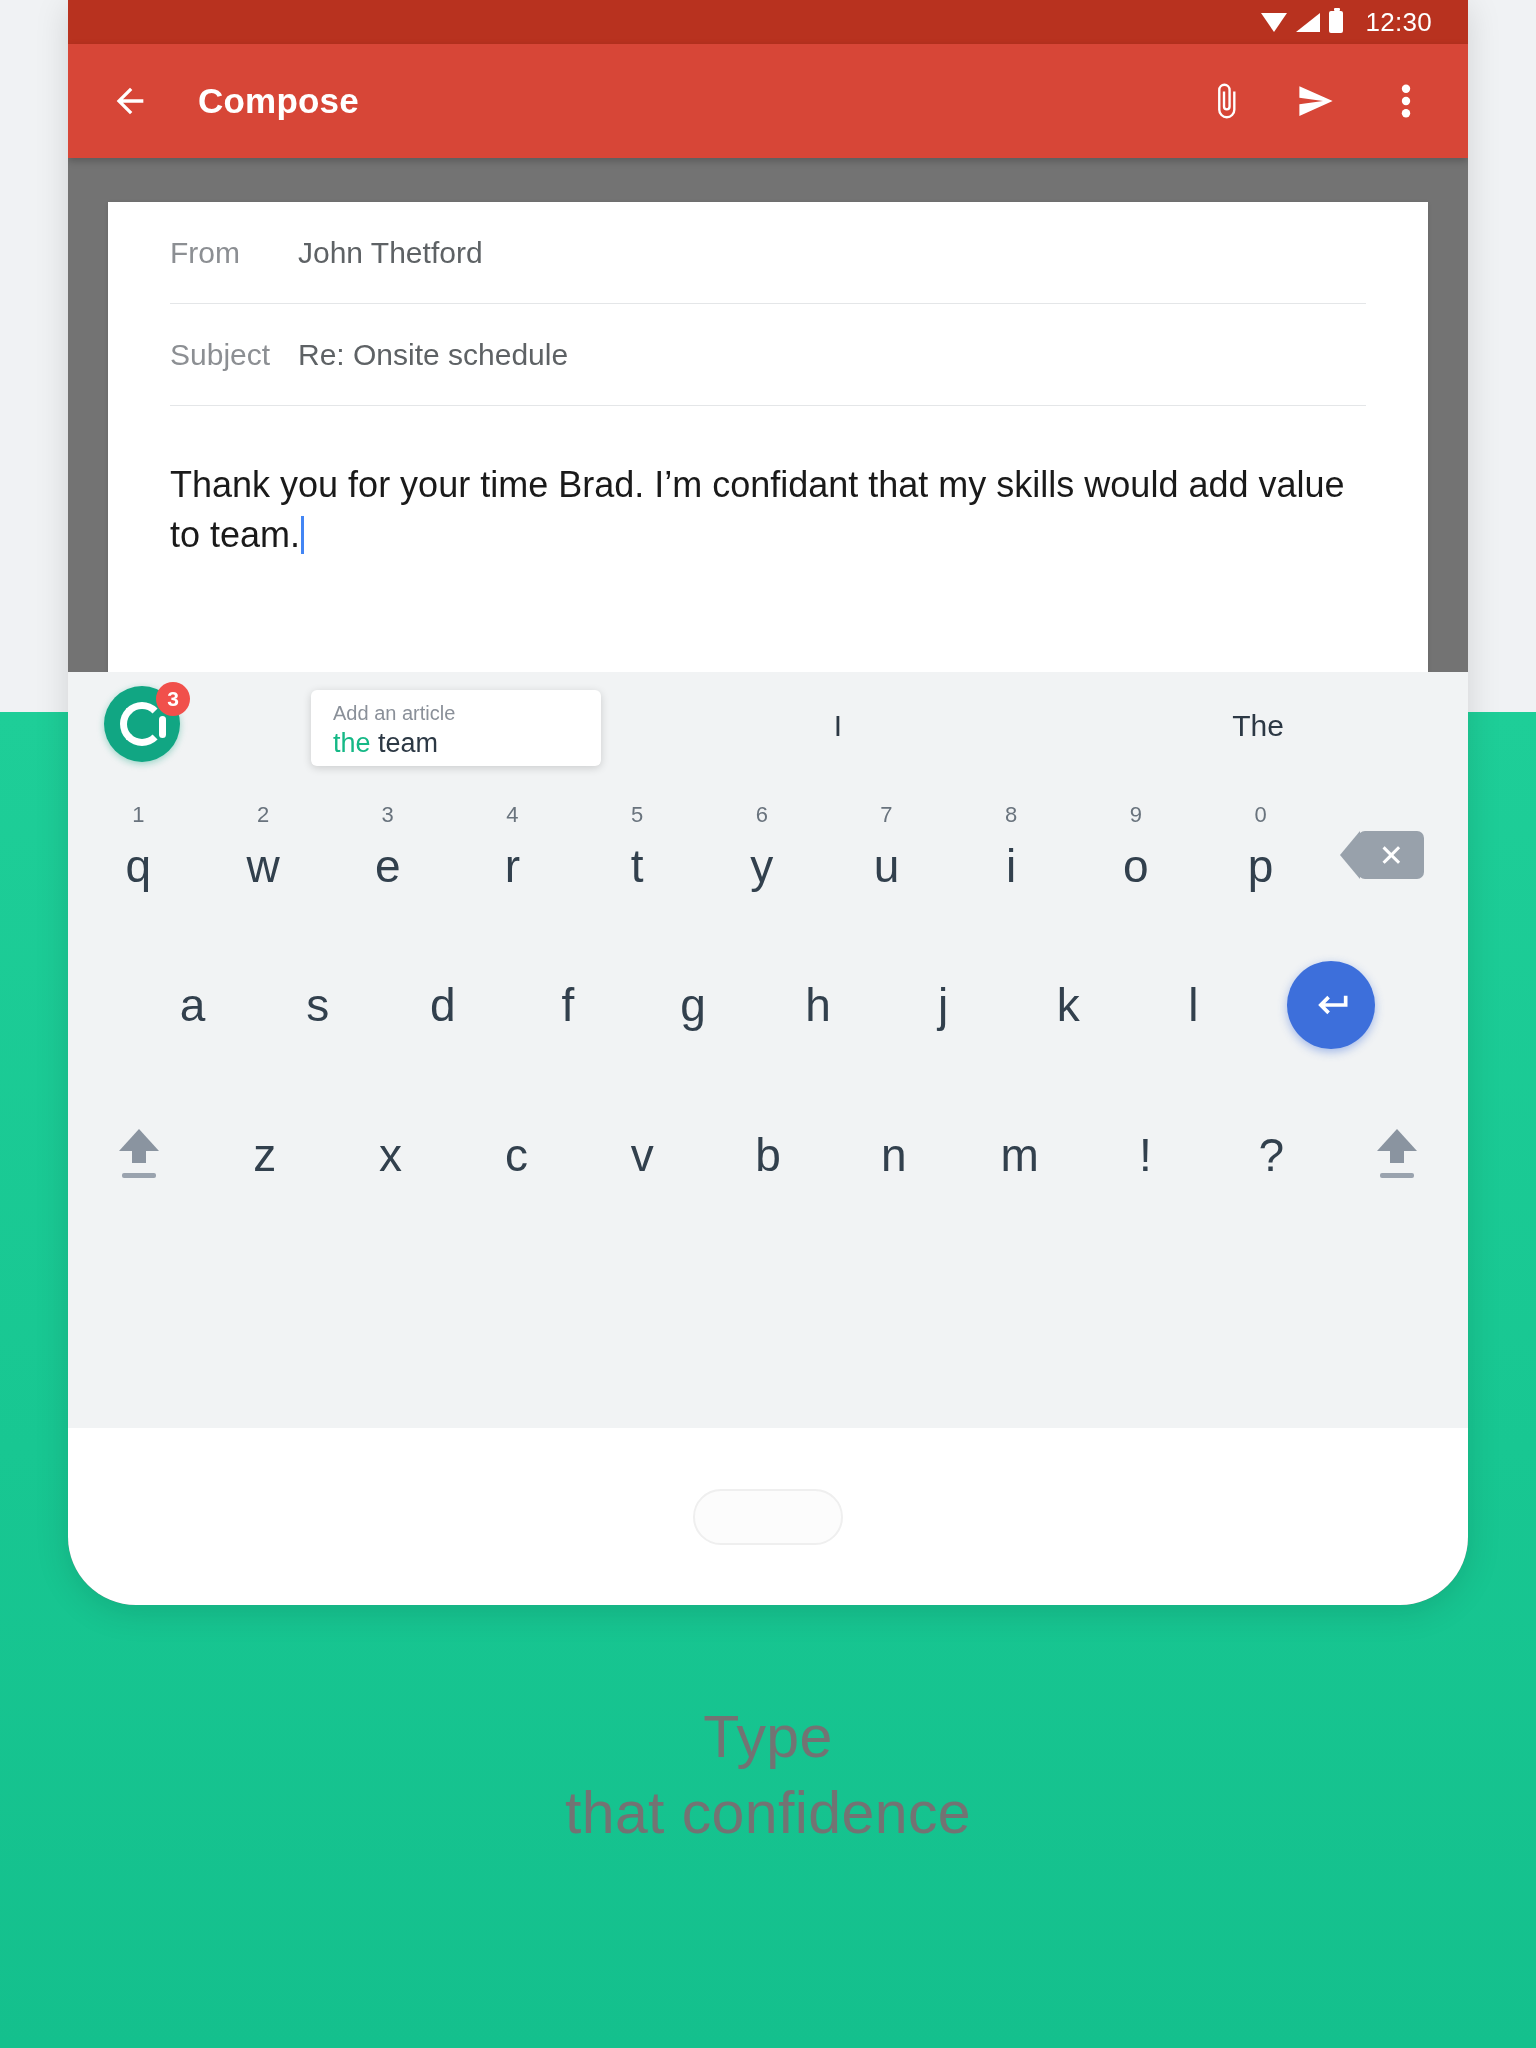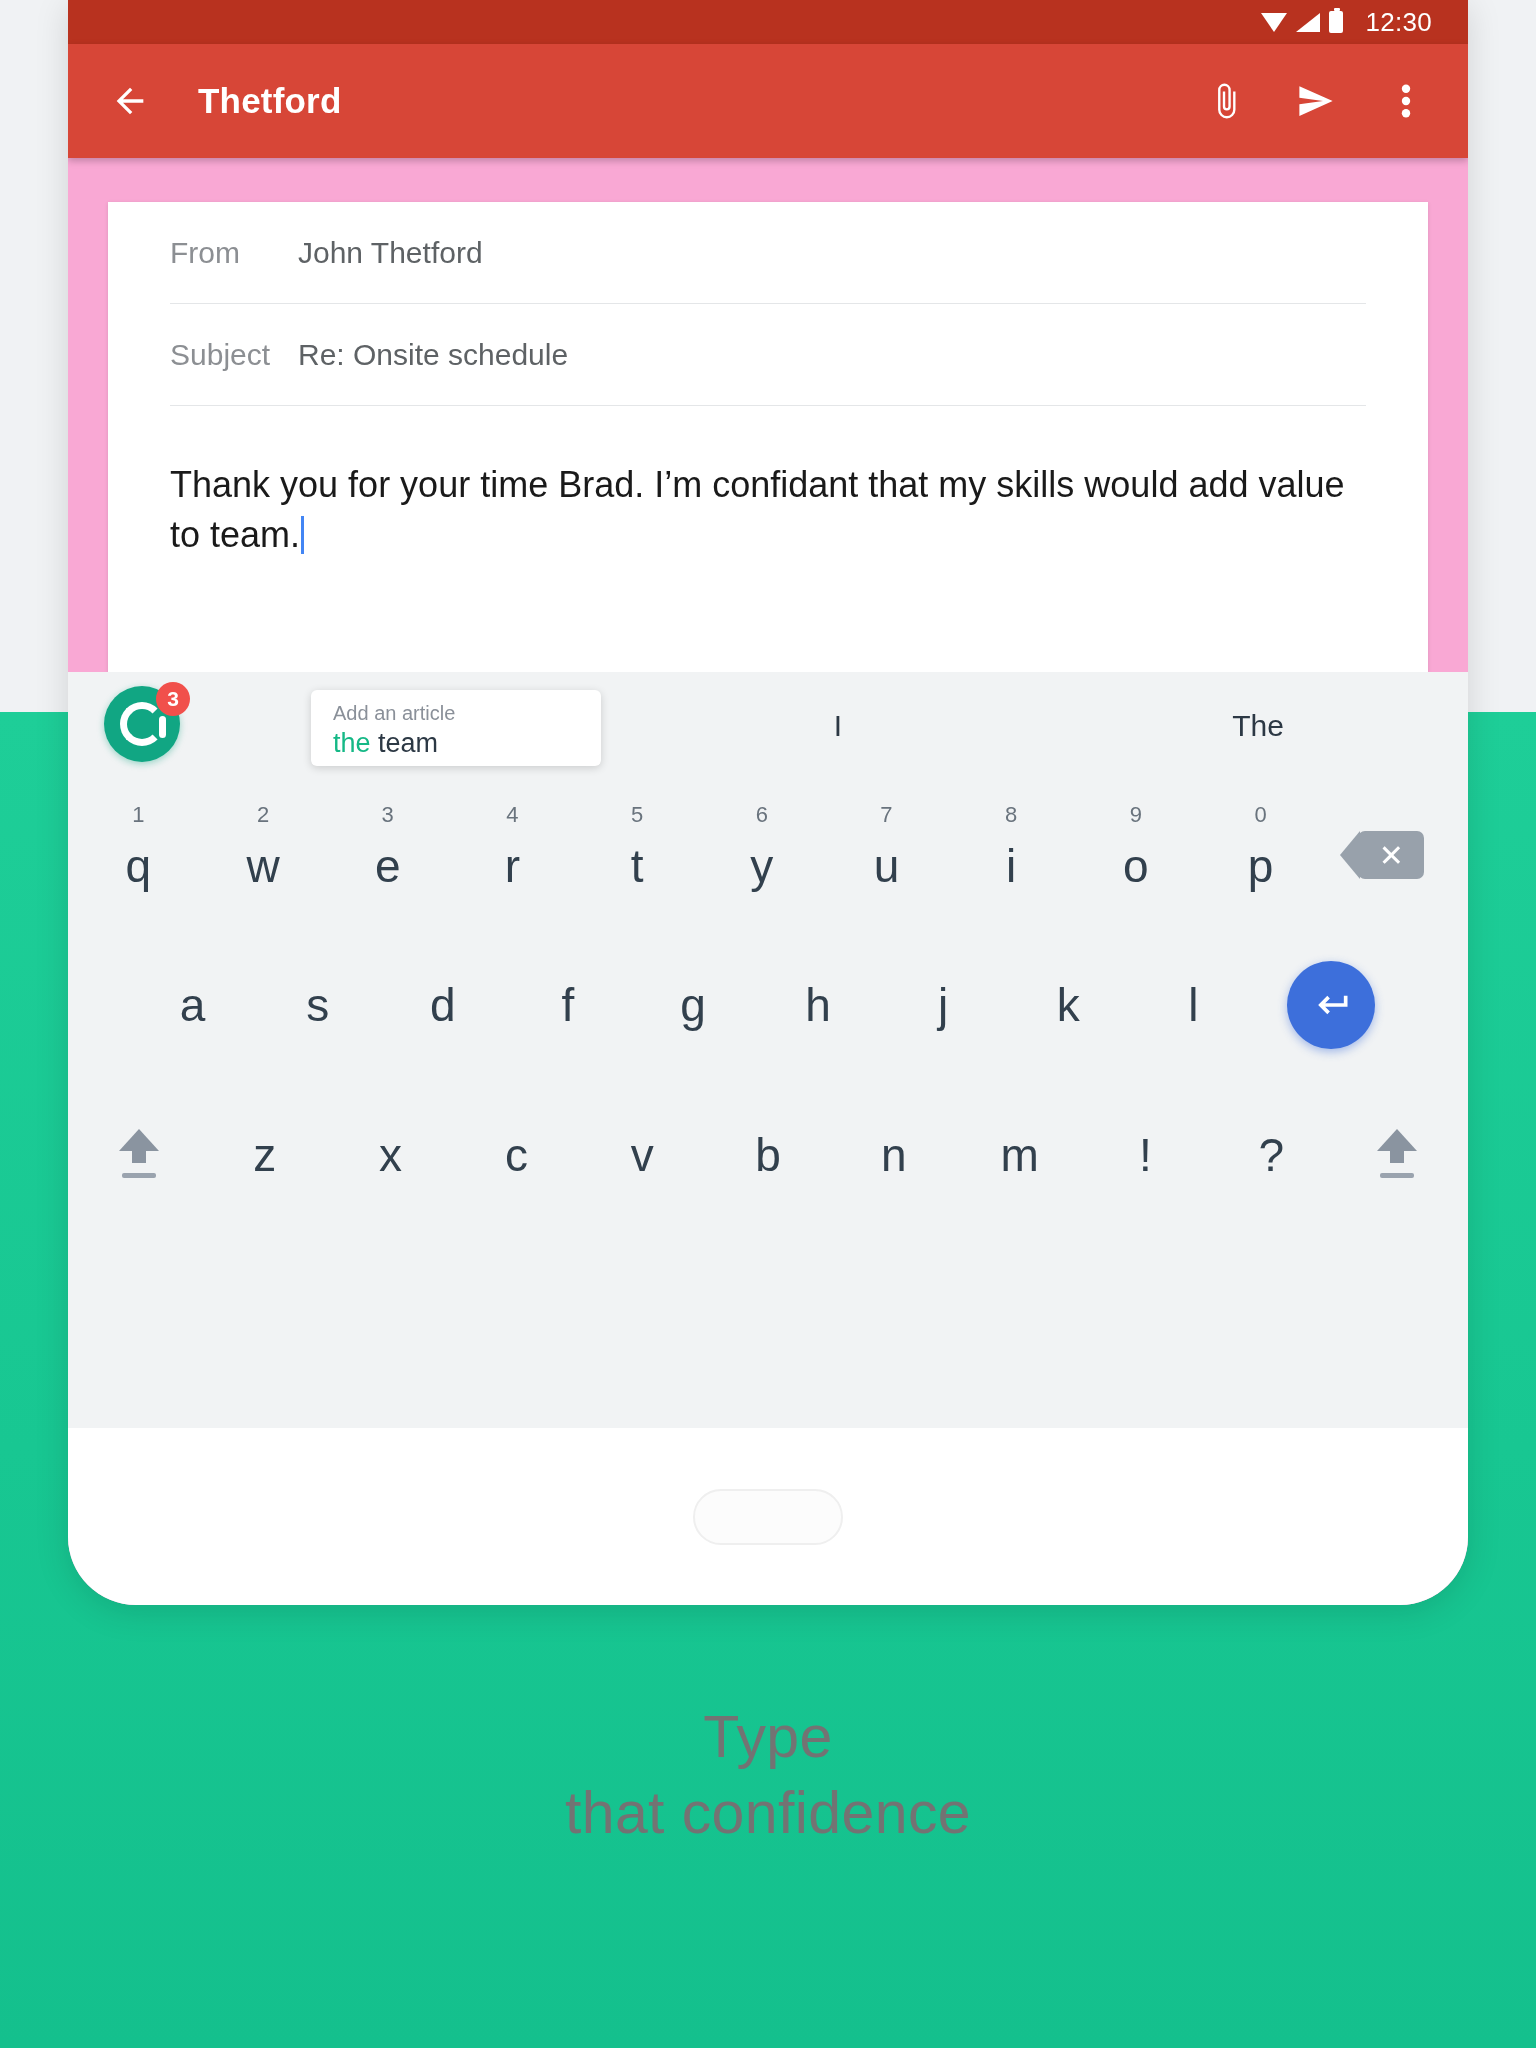--- a/index.html
+++ b/index.html
@@ -15,21 +15,21 @@
     position:absolute; left:0; top:712px; width:1536px; height:1336px;
     background:linear-gradient(180deg,#1ECE98 0%,#18C792 55%,#14C08D 100%);
   }
   #top-bg{
     position:absolute; left:0; top:0; width:1536px; height:712px;
     background:#F0F2F4;
   }
   
   #phone{
     position:absolute; left:68px; top:0; width:1400px; height:1605px;
-    background:#f9a8d4;
+    background:#737373;
     border-radius:0 0 68px 68px;
     overflow:hidden;
     box-shadow:0 6px 34px rgba(0,0,0,.13);
   }
   
   #statusbar{
     height:44px; background:#B8321F; position:relative;
     display:flex; align-items:center; justify-content:flex-end;
     padding-right:36px;
   }
@@ -248,21 +248,21 @@
       <span class="sb-clock">12:30</span>
     </div>
   </div>
 
   <div id="appbar">
     <span class="bar-icon">
       <svg width="40" height="40" viewBox="0 0 24 24">
           <path d="M20 11H7.8l5.6-5.6L12 4l-8 8 8 8 1.4-1.4L7.8 13H20v-2z" fill="#fff"></path>
         </svg>
     </span>
-    <span class="title">Thetford</span>
+    <span class="title">Compose</span>
     <span class="spacer"></span>
     <span class="icons-right">
       <span class="bar-icon">
         <svg width="38" height="38" viewBox="0 0 24 24">
             <path d="M16.5 6v11.5a4 4 0 0 1-8 0V5a2.5 2.5 0 0 1 5 0v10.5a1 1 0 0 1-2 0V6H10v9.5a2.5 2.5 0 0 0 5 0V5a4 4 0 0 0-8 0v12.5a5.5 5.5 0 0 0 11 0V6h-1.5z" fill="#fff"></path>
           </svg>
       </span>
       <span class="bar-icon">
         <svg width="42" height="42" viewBox="0 0 24 24">
             <path d="M2.5 20.5 21.5 12 2.5 3.5v6.6L16 12 2.5 13.9v6.6z" fill="#fff"></path>

